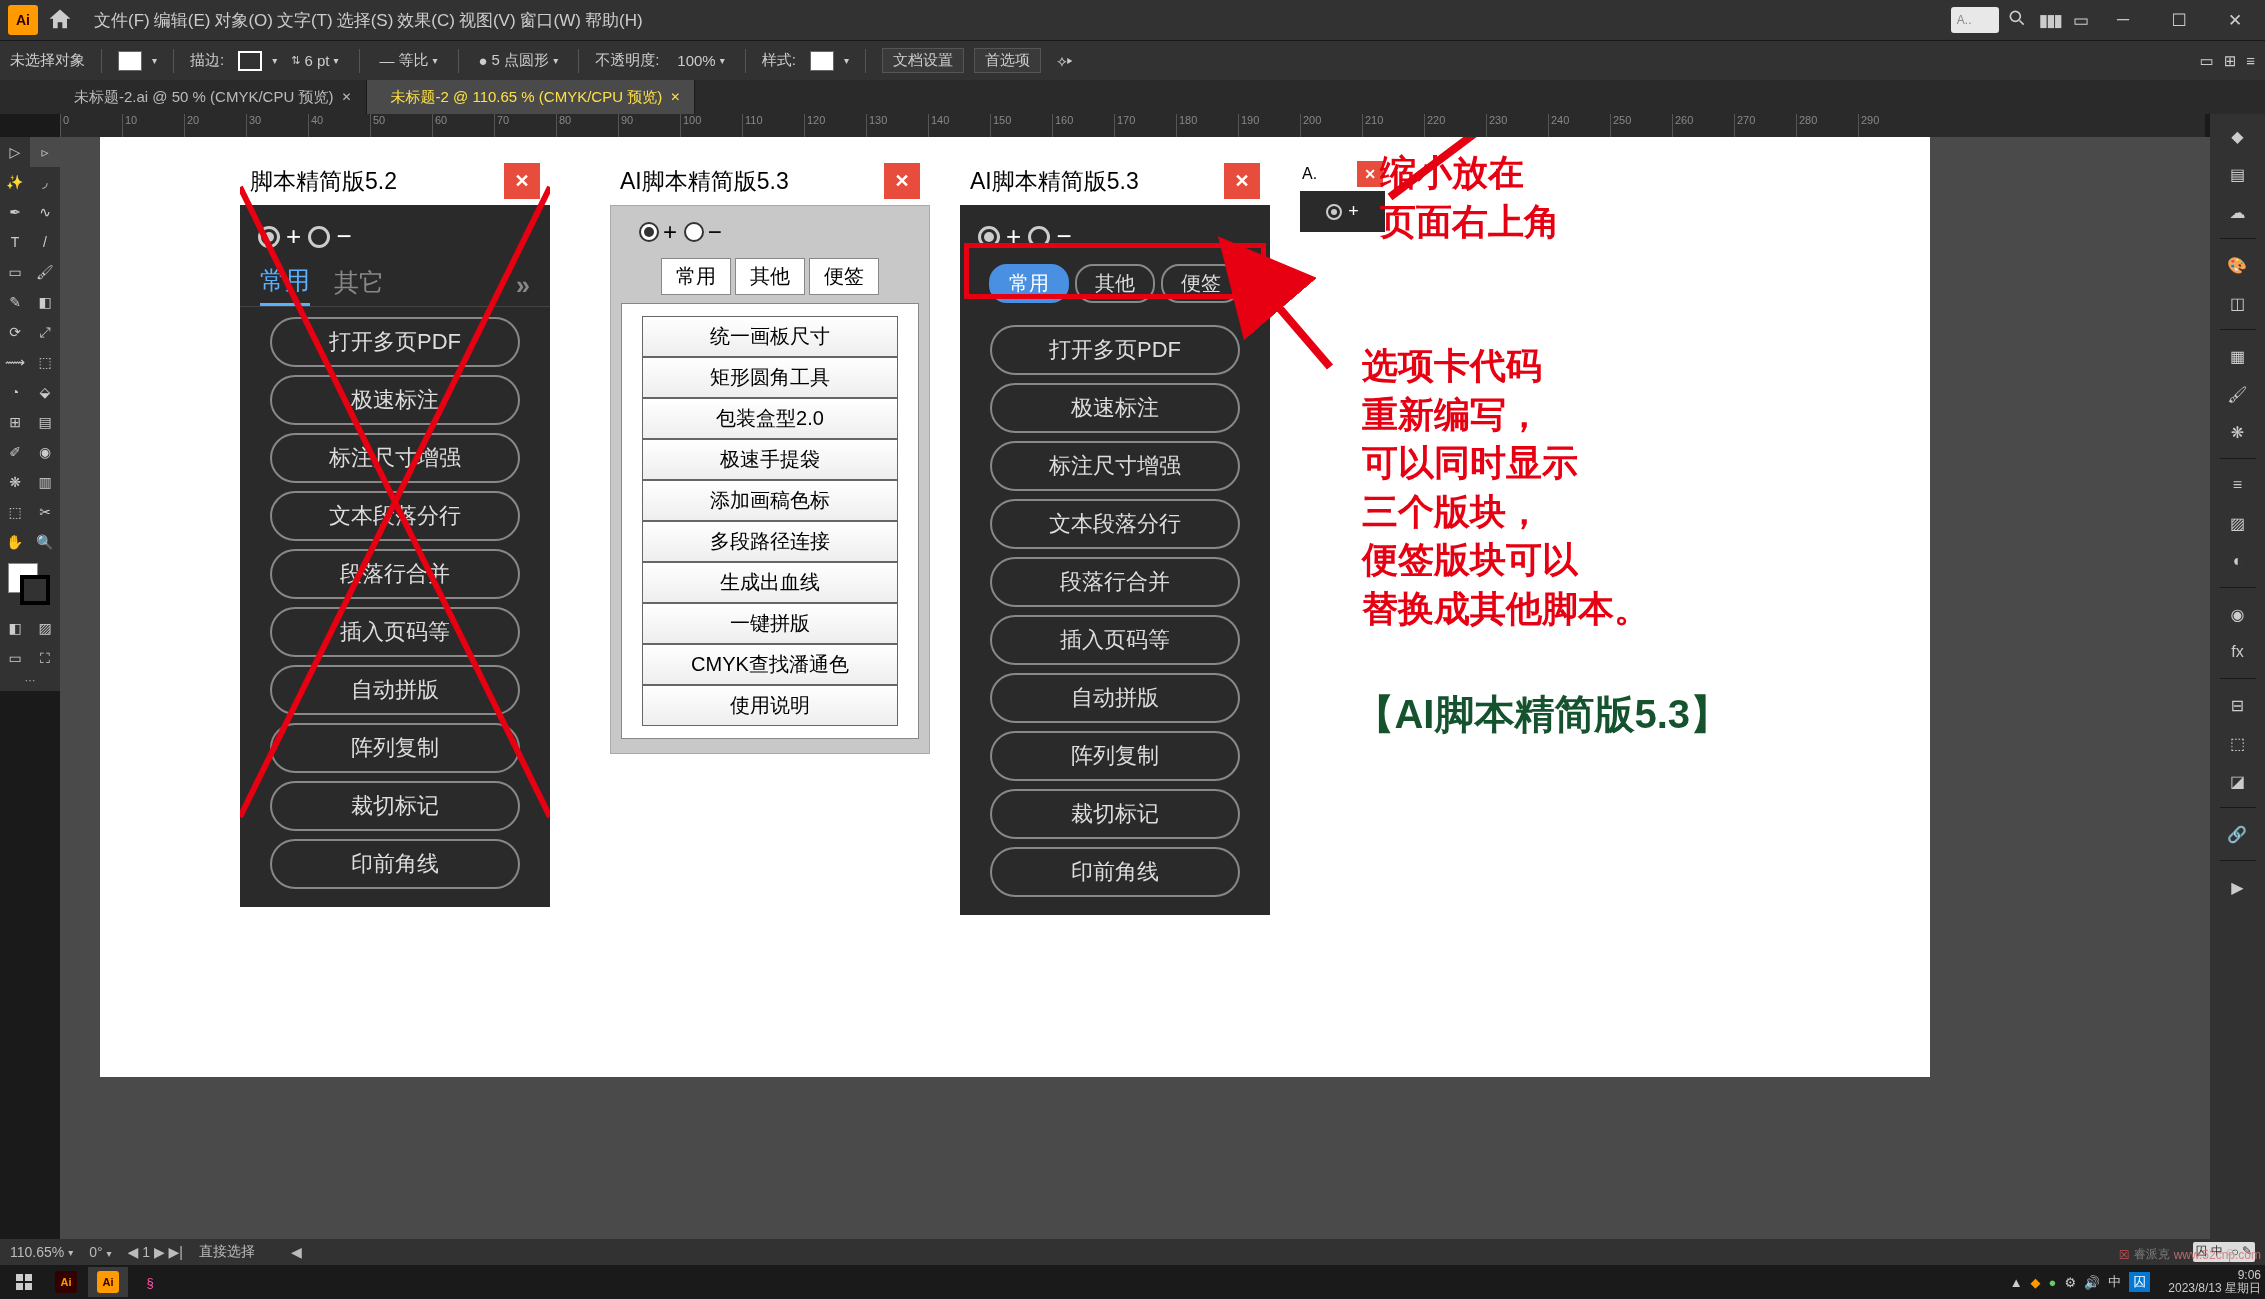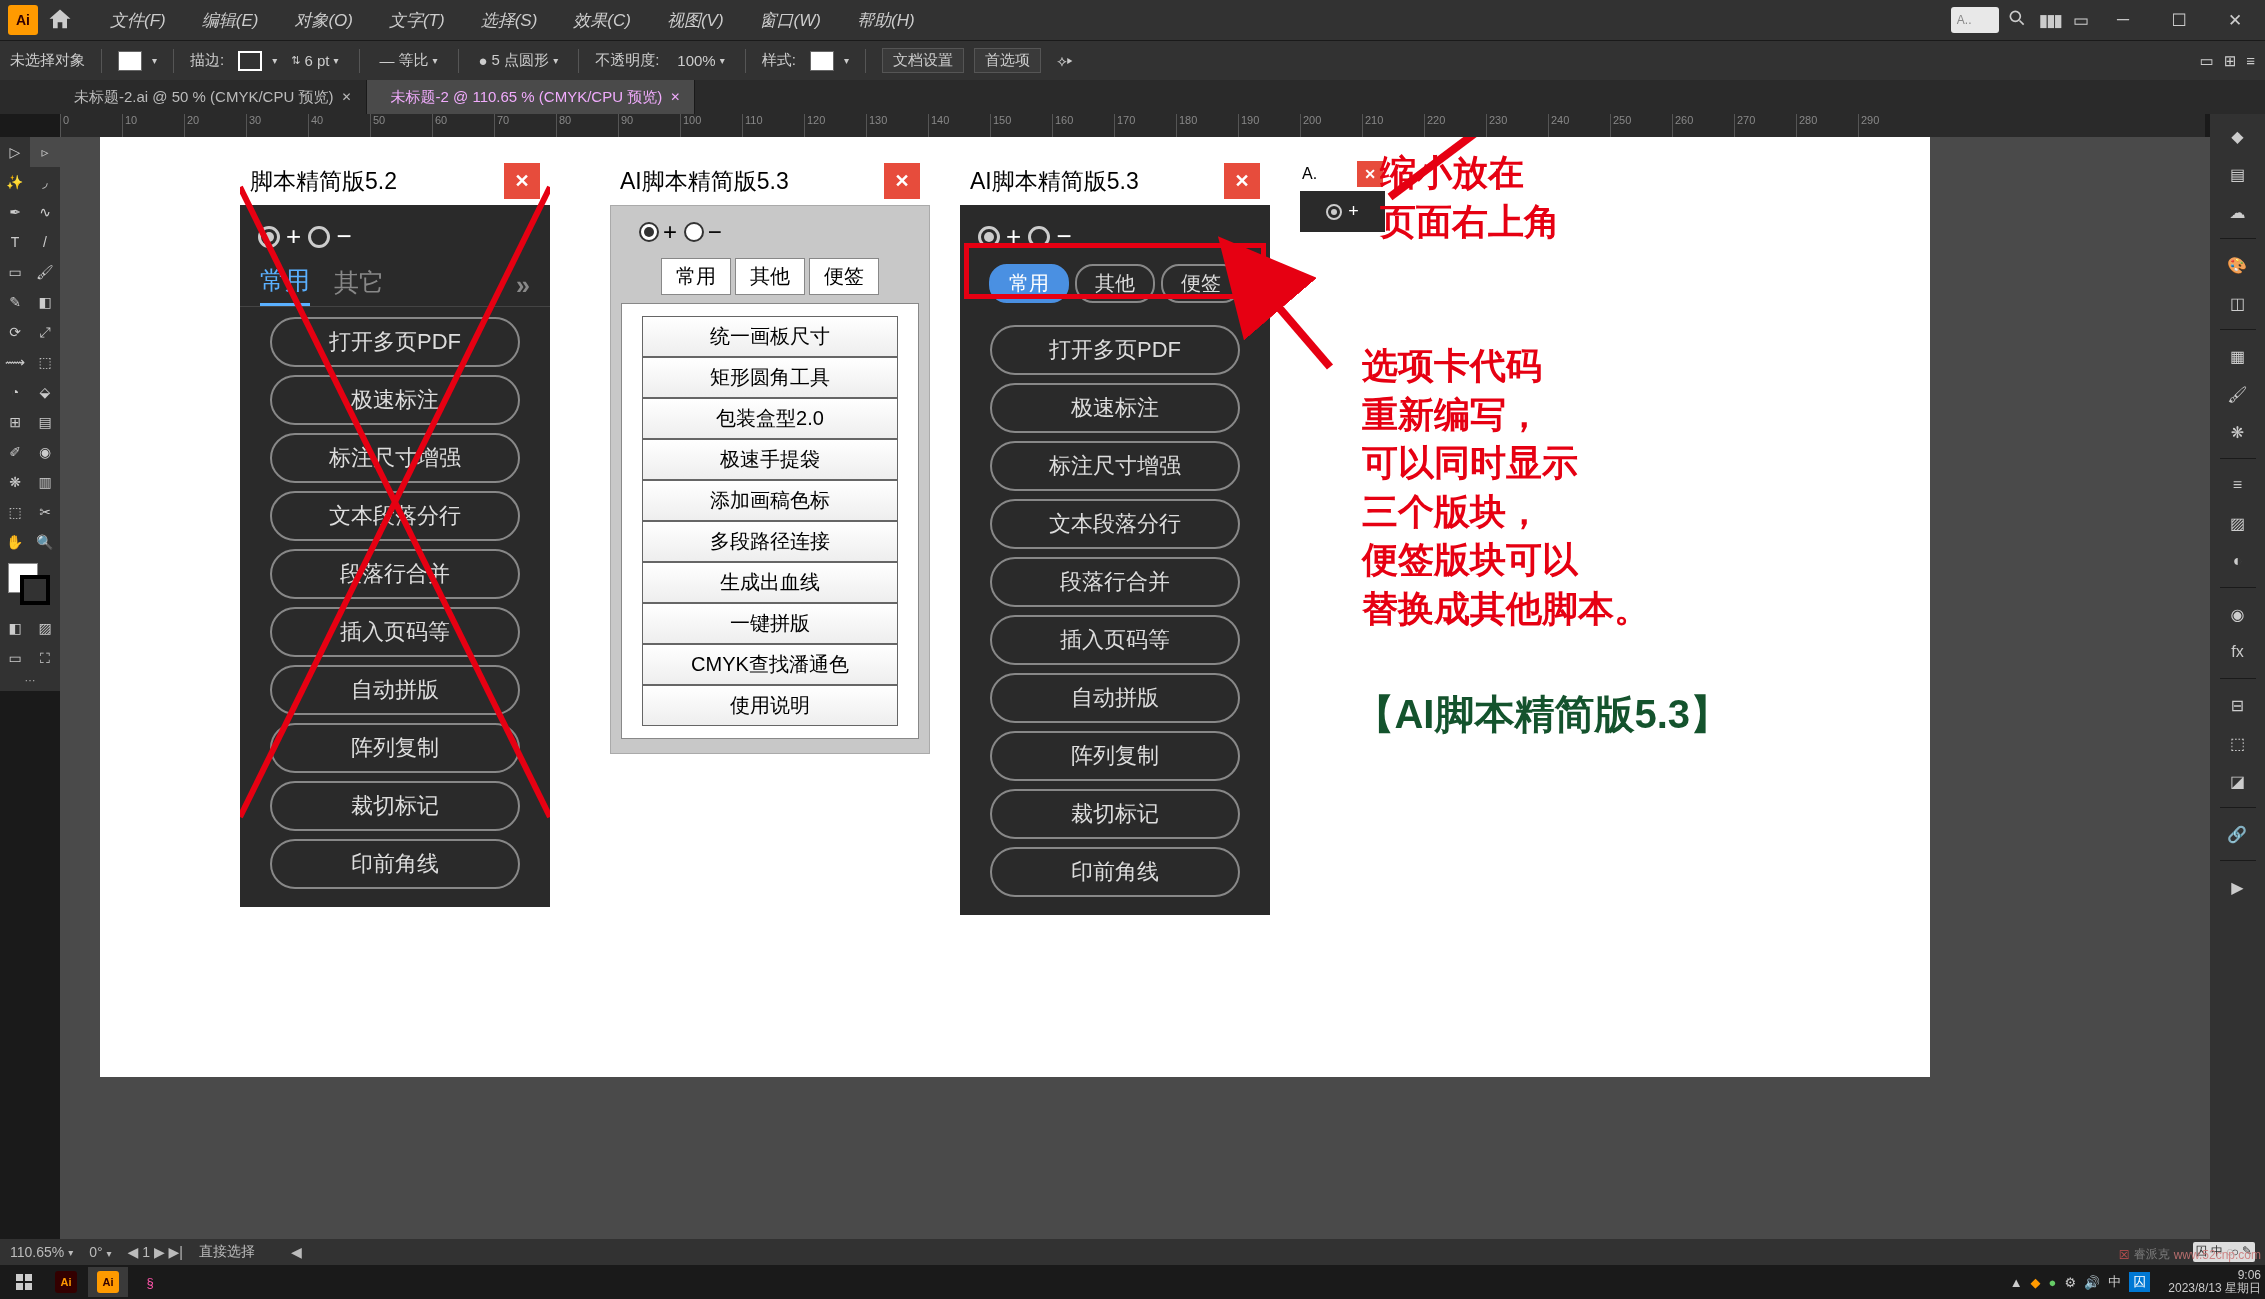--- a/index.html
+++ b/index.html
@@ -2,39 +2,39 @@
 <html><head>
 <meta charset="utf-8">
 <style>
 * { margin: 0; padding: 0; box-sizing: border-box; font-family: "Microsoft YaHei", sans-serif; }
 body { background: #1a1a1a; width: 2265px; height: 1299px; overflow: hidden; position: relative; }
 
 
 .menubar { height: 40px; background: #323232; display: flex; align-items: center; padding: 0 8px; color: #ccc; font-size: 17px; }
 .ai-logo { width: 30px; height: 30px; background: #ff9a00; color: #330000; font-weight: bold; display: flex; align-items: center; justify-content: center; margin-right: 8px; font-size: 14px; border-radius: 3px; }
 .home-icon { width: 28px; height: 28px; margin-right: 18px; }
-.menubar .menu-item { margin: 0 18px; cursor: pointer; font-style: italic; }
+.menubar .menu-item { margin: 0 2px; cursor: pointer; }
 .menubar .spacer { flex: 1; }
 .menubar .search-box { width: 48px; height: 26px; background: #e8e8e8; border-radius: 3px; margin: 0 8px; display:flex; align-items:center; padding-left:6px; color:#888; font-size:12px;}
 .menubar .right-controls { display: flex; align-items: center; gap: 12px; margin-left:auto; }
 .win-btn { width: 44px; height: 32px; color: #ccc; display: flex; align-items: center; justify-content: center; }
 
 
 .optbar { height: 40px; background: #323232; border-top: 1px solid #1a1a1a; display: flex; align-items: center; padding: 0 10px; color: #ccc; font-size: 15px; gap: 10px; }
 .optbar .sep { width: 1px; height: 24px; background: #555; margin: 0 6px; }
 .optbar .field-label { margin-right: 4px; }
 .optbar .dropdown-val { padding: 2px 4px; display:flex; align-items:center; gap:4px;}
 .optbar .sw { width: 24px; height: 20px; border: 1px solid #666; }
 .optbar .btn { padding: 2px 10px; border: 1px solid #555; background:#3a3a3a; }
 .chev { font-size: 10px; }
 
 
 .doctabs { height: 34px; background: #2a2a2a; display: flex; align-items: center; padding-left: 60px; color: #bbb; font-size: 15px; }
 .doctab { padding: 0 14px; height: 100%; display: flex; align-items: center; gap: 8px; border-right: 1px solid #1a1a1a; }
-.doctab.active { background: #4a4a4a; color: #f0abfc; padding-left: 24px; }
+.doctab.active { background: #4a4a4a; color: #fde047; padding-left: 24px; }
 .doctab .x { font-size: 12px; }
 
 
 .ruler-h { height: 23px; background: #2a2a2a; margin-left: 60px; margin-right: 60px; position: relative; overflow: hidden; color: #888; font-size: 11px; }
 .ruler-mark { position: absolute; top: 0; height: 100%; border-left: 1px solid #555; padding-left: 2px; }
 
 
 .workspace { position: absolute; top: 137px; left: 60px; right: 55px; bottom: 60px; background: #4a4a4a; }
 .artboard { position: absolute; background: #fff; }
 .art-main { left: 40px; top: 0; width: 1830px; height: 940px; }

